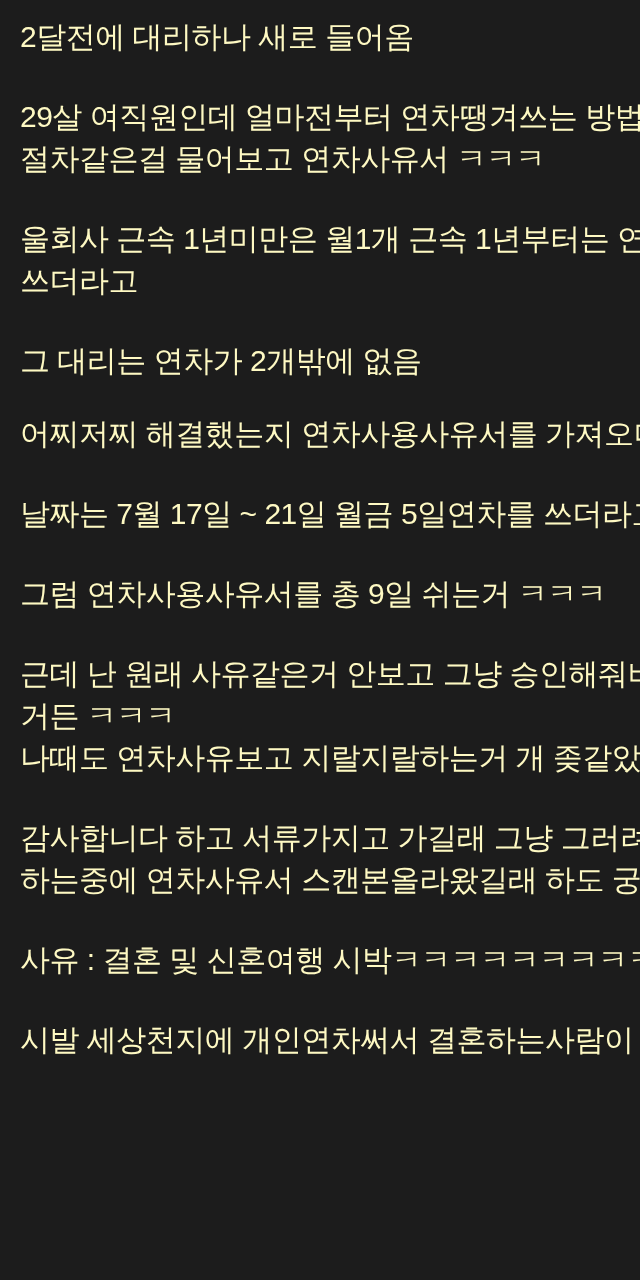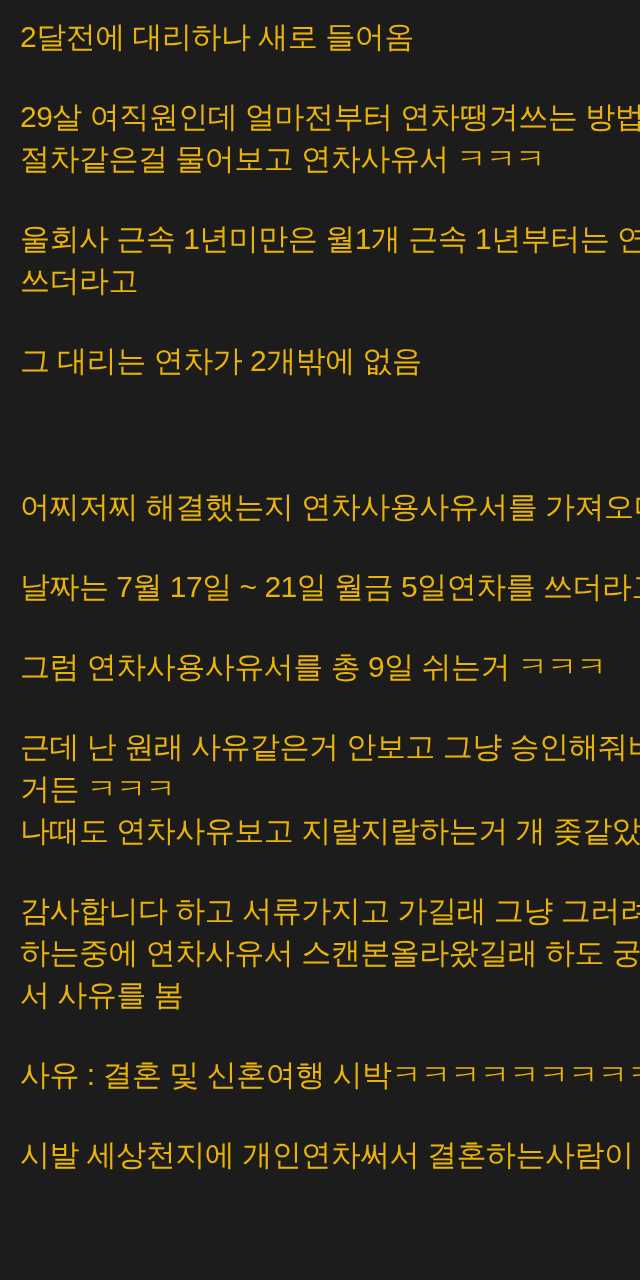--- a/index.html
+++ b/index.html
@@ -18,34 +18,34 @@
     width: 640px;
     height: 1280px;
     overflow: hidden;
     padding: 16px 14px 0 20px;
     color: #d8d8d8;
   }
   .paragraph {
     margin: 0 0 38px 0;
   }
   .paragraph.extra-gap {
-    margin-bottom: 104px;
+    margin-bottom: 31px;
   }
   .line {
     font-size: 30px;
     line-height: 42px;
     letter-spacing: -0.5px;
     white-space: nowrap;
     font-weight: 400;
   }
 </style>
 </head>
 <body style="background: rgb(28, 28, 28);">
 
-<div class="post-view" style="color: #eab308;">
+<div class="post-view" style="color: #fef9c3;">
   <div>
       <div class="paragraph">
         <div class="line">2달전에 대리하나 새로 들어옴</div>
       </div>
       <div class="paragraph">
         <div class="line">29살 여직원인데 얼마전부터 연차땡겨쓰는 방법이나</div>
         <div class="line">절차같은걸 물어보고 연차사유서 ㅋㅋㅋ</div>
       </div>
       <div class="paragraph">
         <div class="line">울회사 근속 1년미만은 월1개 근속 1년부터는 연 17</div>
@@ -64,21 +64,20 @@
         <div class="line">그럼 연차사용사유서를 총 9일 쉬는거 ㅋㅋㅋ</div>
       </div>
       <div class="paragraph">
         <div class="line">근데 난 원래 사유같은거 안보고 그냥 승인해줘버리</div>
         <div class="line">거든 ㅋㅋㅋ</div>
         <div class="line">나때도 연차사유보고 지랄지랄하는거 개 좆같았거든</div>
       </div>
       <div class="paragraph">
         <div class="line">감사합니다 하고 서류가지고 가길래 그냥 그러려니</div>
         <div class="line">하는중에 연차사유서 스캔본올라왔길래 하도 궁금해</div>
-        <div class="line">서 사유를 봄</div>
       </div>
       <div class="paragraph">
         <div class="line">사유 : 결혼 및 신혼여행 시박ㅋㅋㅋㅋㅋㅋㅋㅋㅋㅋ</div>
       </div>
       <div class="paragraph">
         <div class="line">시발 세상천지에 개인연차써서 결혼하는사람이 어딨</div>
       </div>
     </div>
 </div>
 

